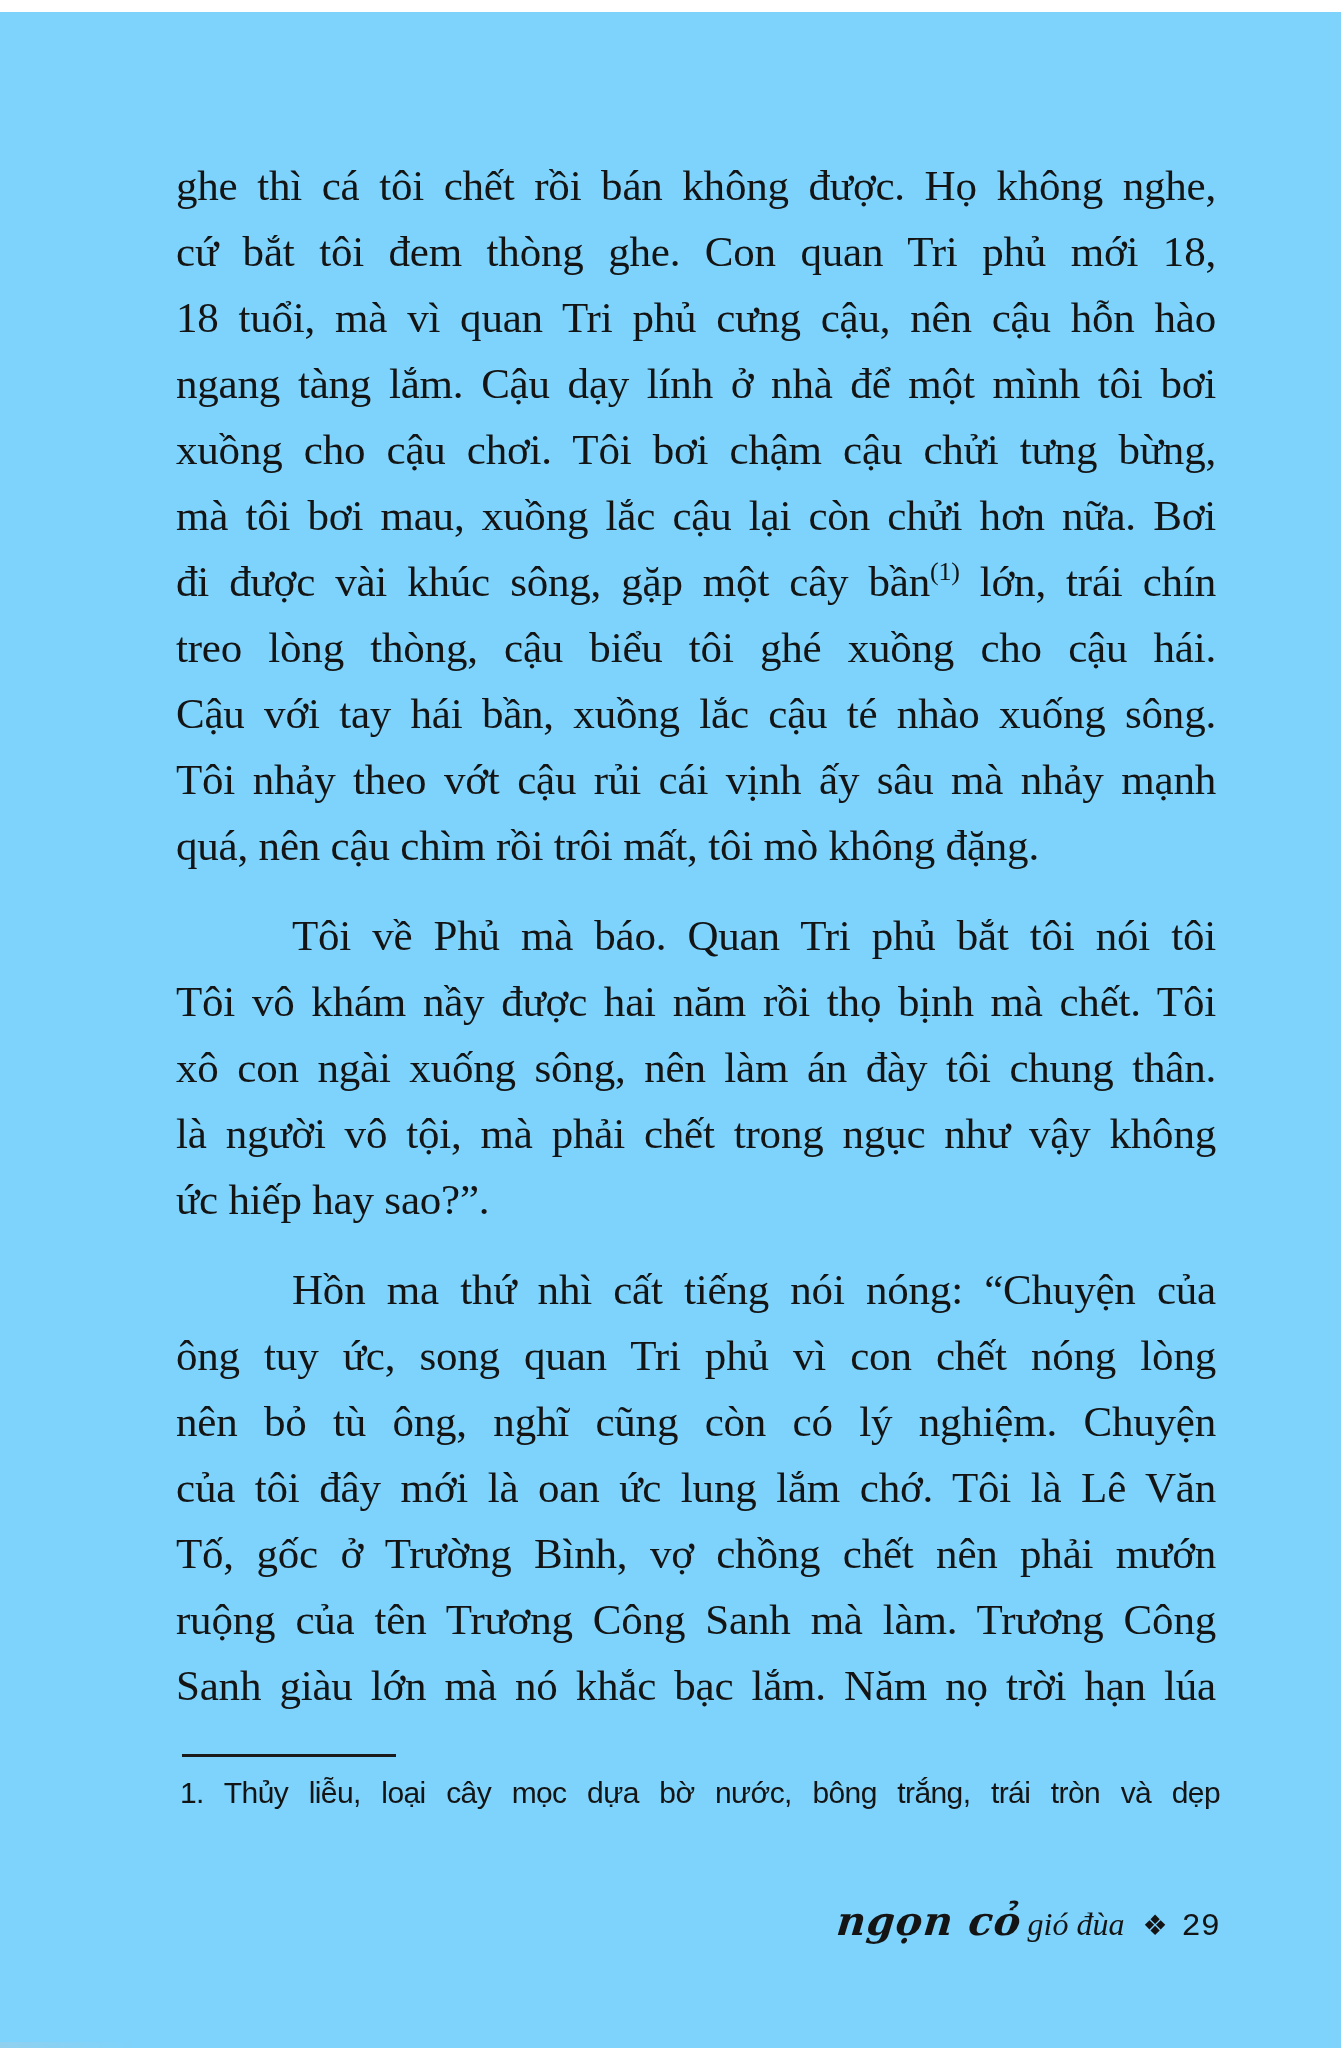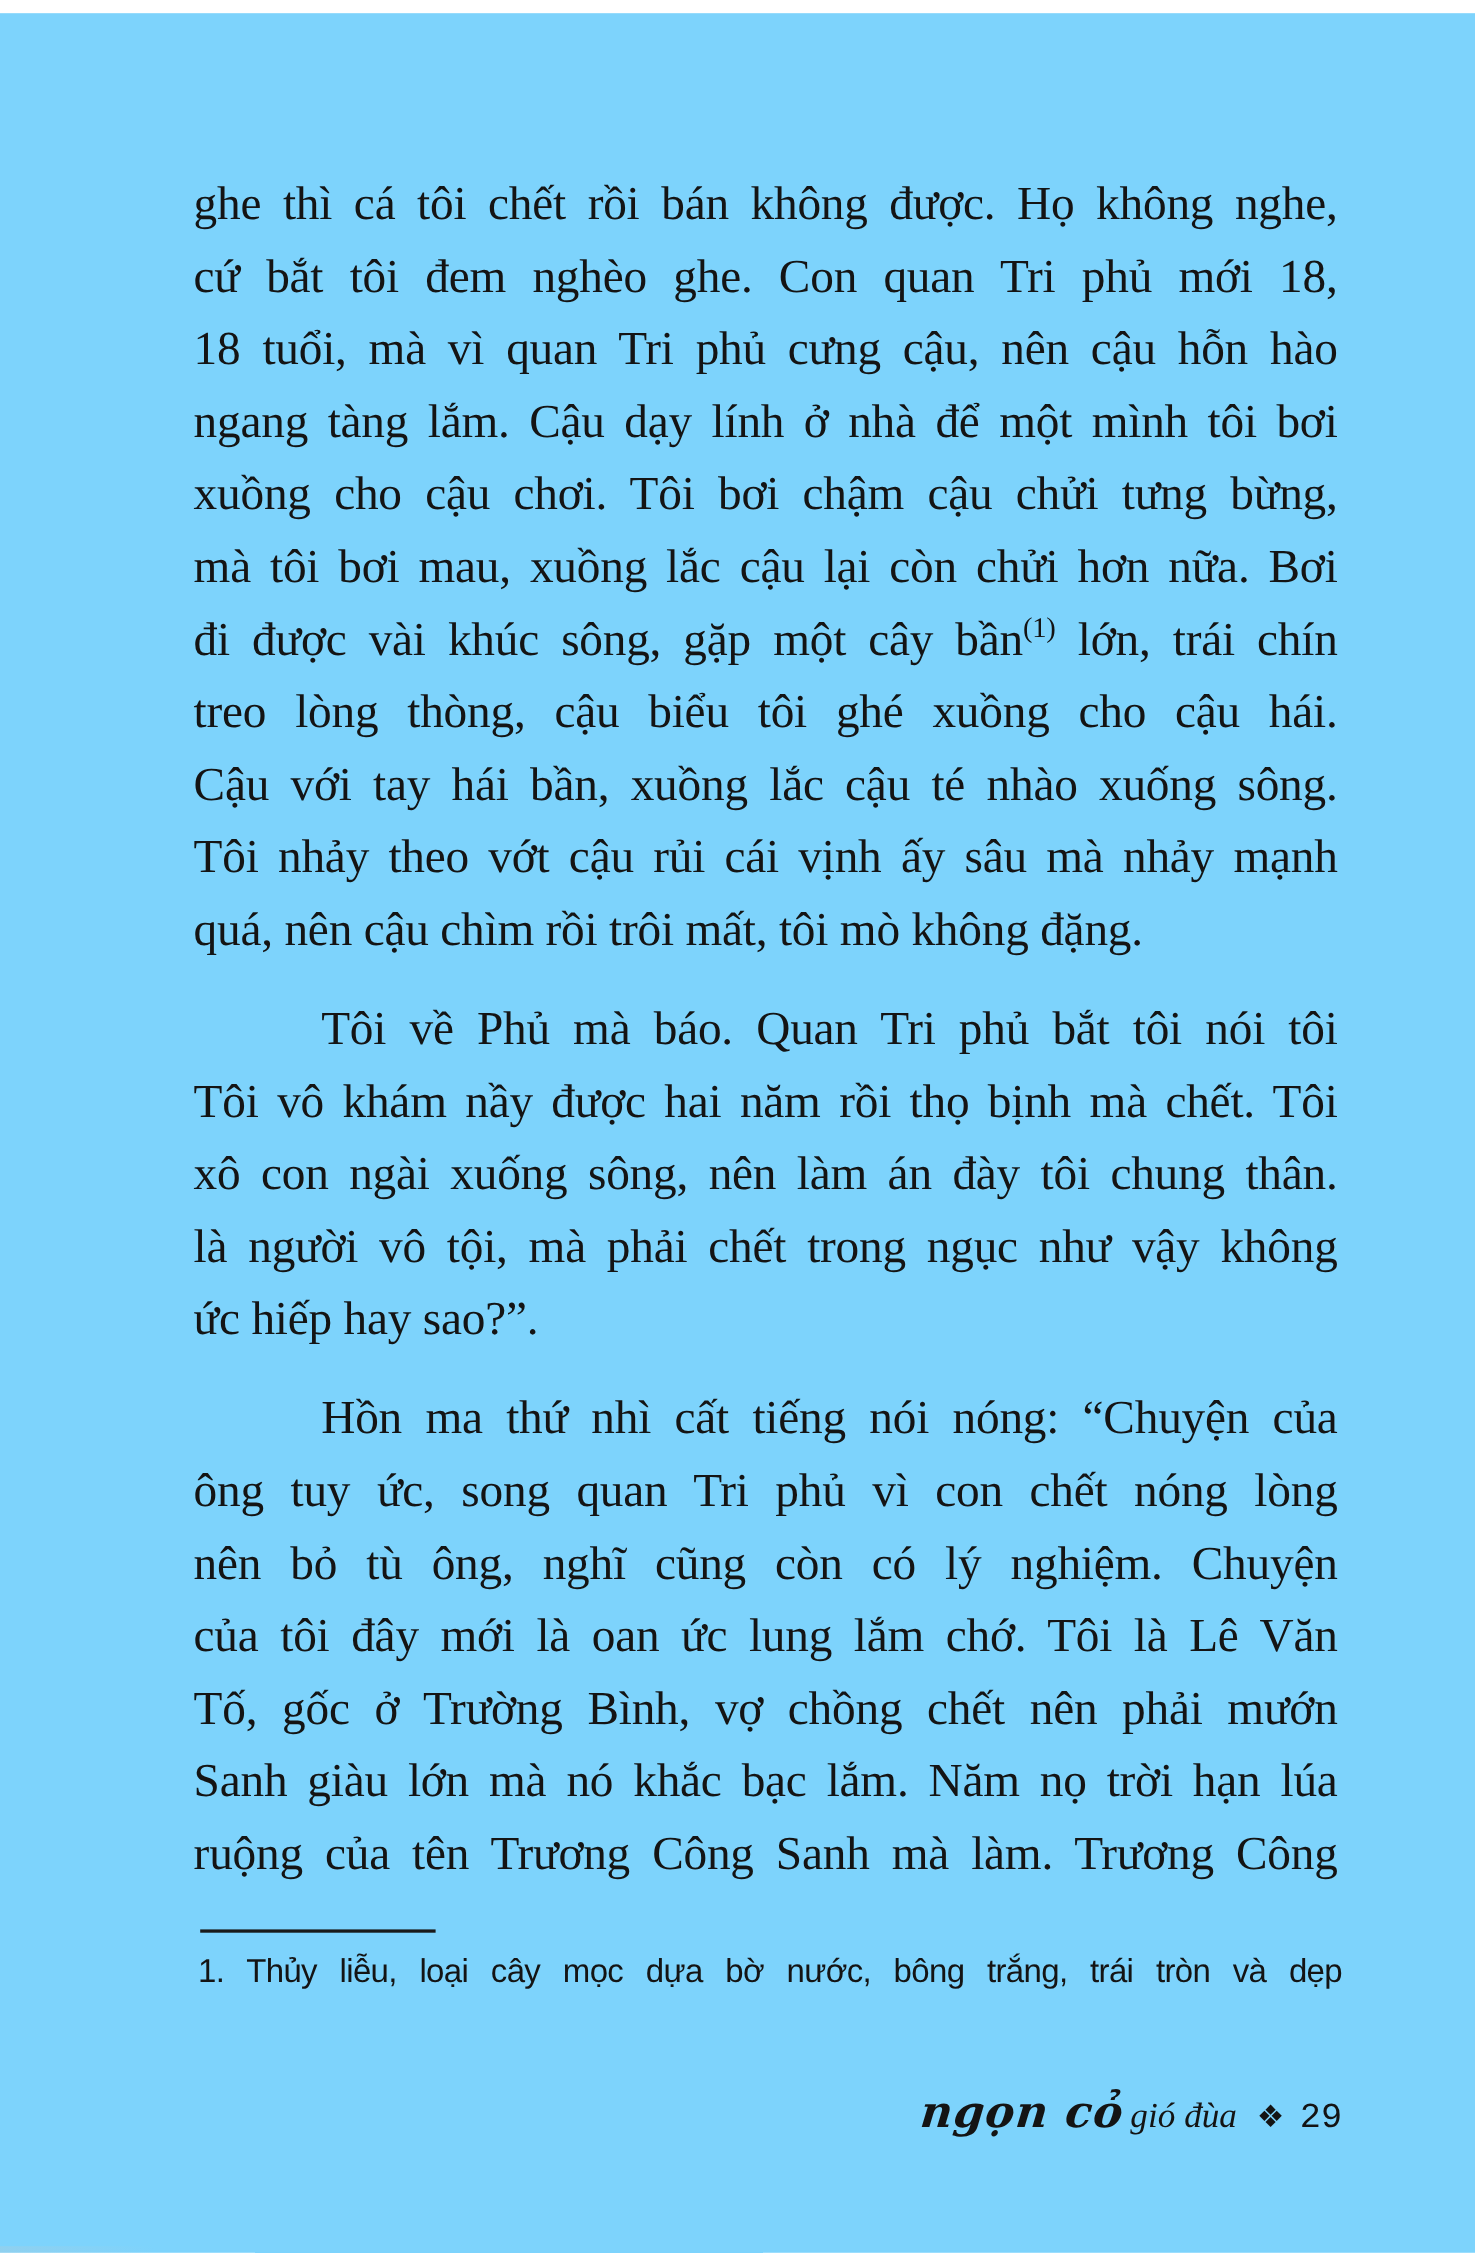--- a/index.html
+++ b/index.html
@@ -120,21 +120,21 @@
 </style>
 </head>
 <body>
 
 <div class="page">
 
   <div class="body-text">
 
     <p class="para">
       <span class="line">ghe thì cá tôi chết rồi bán không được. Họ không nghe,</span>
-      <span class="line">cứ bắt tôi đem nghèo ghe. Con quan Tri phủ mới 18,</span>
+      <span class="line">cứ bắt tôi đem thòng ghe. Con quan Tri phủ mới 18,</span>
       <span class="line">18 tuổi, mà vì quan Tri phủ cưng cậu, nên cậu hỗn hào</span>
       <span class="line">ngang tàng lắm. Cậu dạy lính ở nhà để một mình tôi bơi</span>
       <span class="line">xuồng cho cậu chơi. Tôi bơi chậm cậu chửi tưng bừng,</span>
       <span class="line">mà tôi bơi mau, xuồng lắc cậu lại còn chửi hơn nữa. Bơi</span>
       <span class="line"><span>đi được vài khúc sông, gặp một cây bần</span><span class="sup">(1)</span><span> lớn, trái chín</span></span>
       <span class="line">treo lòng thòng, cậu biểu tôi ghé xuồng cho cậu hái.</span>
       <span class="line">Cậu với tay hái bần, xuồng lắc cậu té nhào xuống sông.</span>
       <span class="line">Tôi nhảy theo vớt cậu rủi cái vịnh ấy sâu mà nhảy mạnh</span>
       <span class="line last">quá, nên cậu chìm rồi trôi mất, tôi mò không đặng.</span>
     </p>
@@ -146,22 +146,22 @@
       <span class="line">là người vô tội, mà phải chết trong ngục như vậy không</span>
       <span class="line last">ức hiếp hay sao?”.</span>
     </p>
 
     <p class="para">
       <span class="line indent">Hồn ma thứ nhì cất tiếng nói nóng: “Chuyện của</span>
       <span class="line">ông tuy ức, song quan Tri phủ vì con chết nóng lòng</span>
       <span class="line">nên bỏ tù ông, nghĩ cũng còn có lý nghiệm. Chuyện</span>
       <span class="line">của tôi đây mới là oan ức lung lắm chớ. Tôi là Lê Văn</span>
       <span class="line">Tố, gốc ở Trường Bình, vợ chồng chết nên phải mướn</span>
+      <span class="line">ruộng của tên Trương Công Sanh mà làm. Trương Công</span>
       <span class="line">Sanh giàu lớn mà nó khắc bạc lắm. Năm nọ trời hạn lúa</span>
-      <span class="line">ruộng của tên Trương Công Sanh mà làm. Trương Công</span>
     </p>
   </div>
 
   <div class="footnote-rule"></div>
   <div class="footnote">1. Thủy liễu, loại cây mọc dựa bờ nước, bông trắng, trái tròn và dẹp</div>
 
   <div class="running-footer">
     <span class="book-title-main">ngọn cỏ</span>
     <span class="book-title-sub">gió đùa</span>
     <span class="ornament">❖</span>

